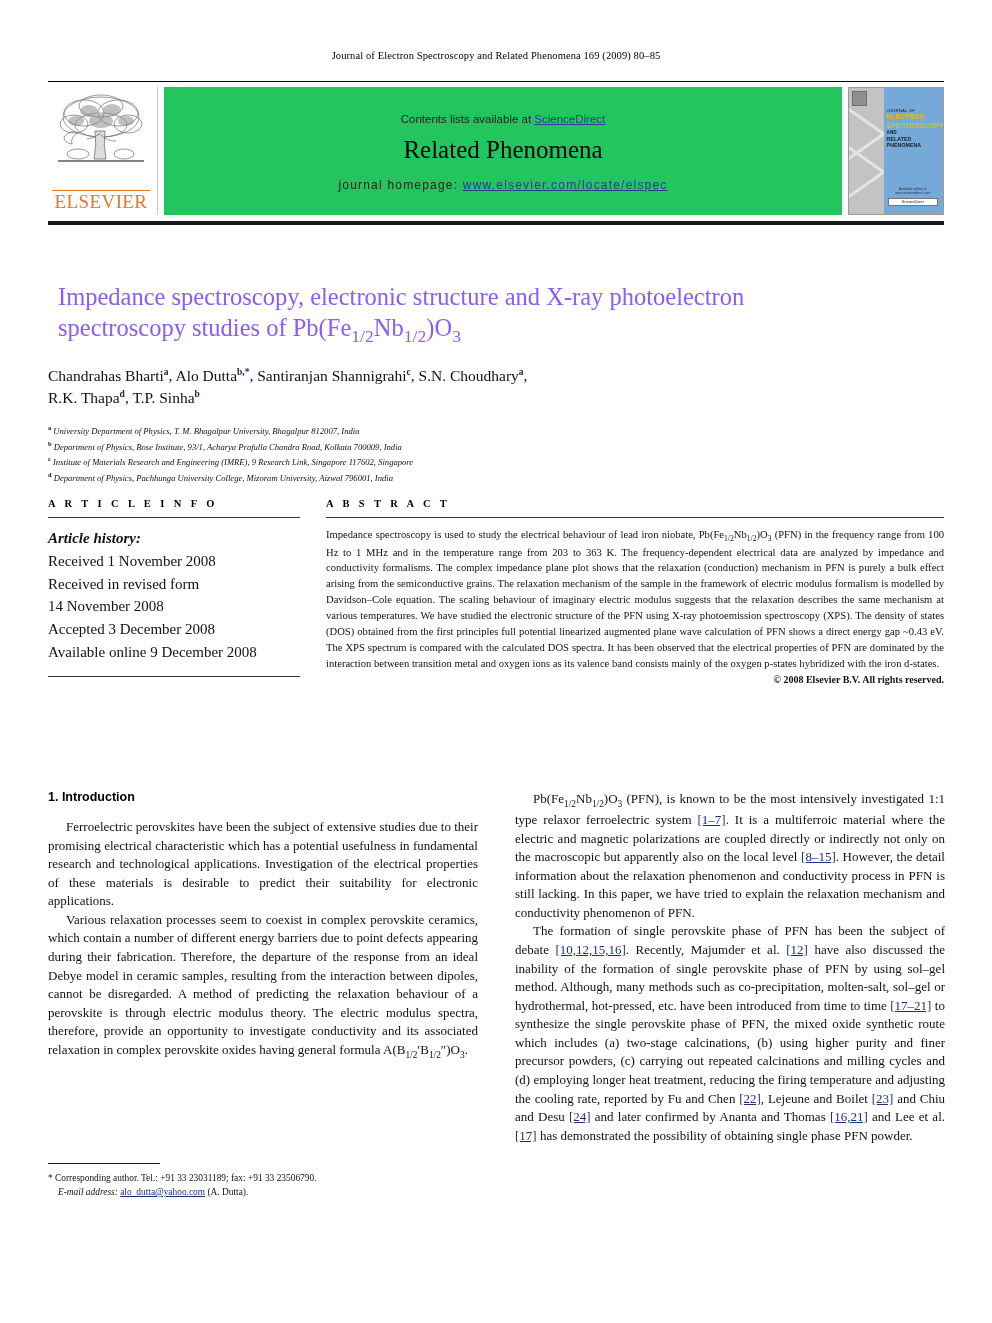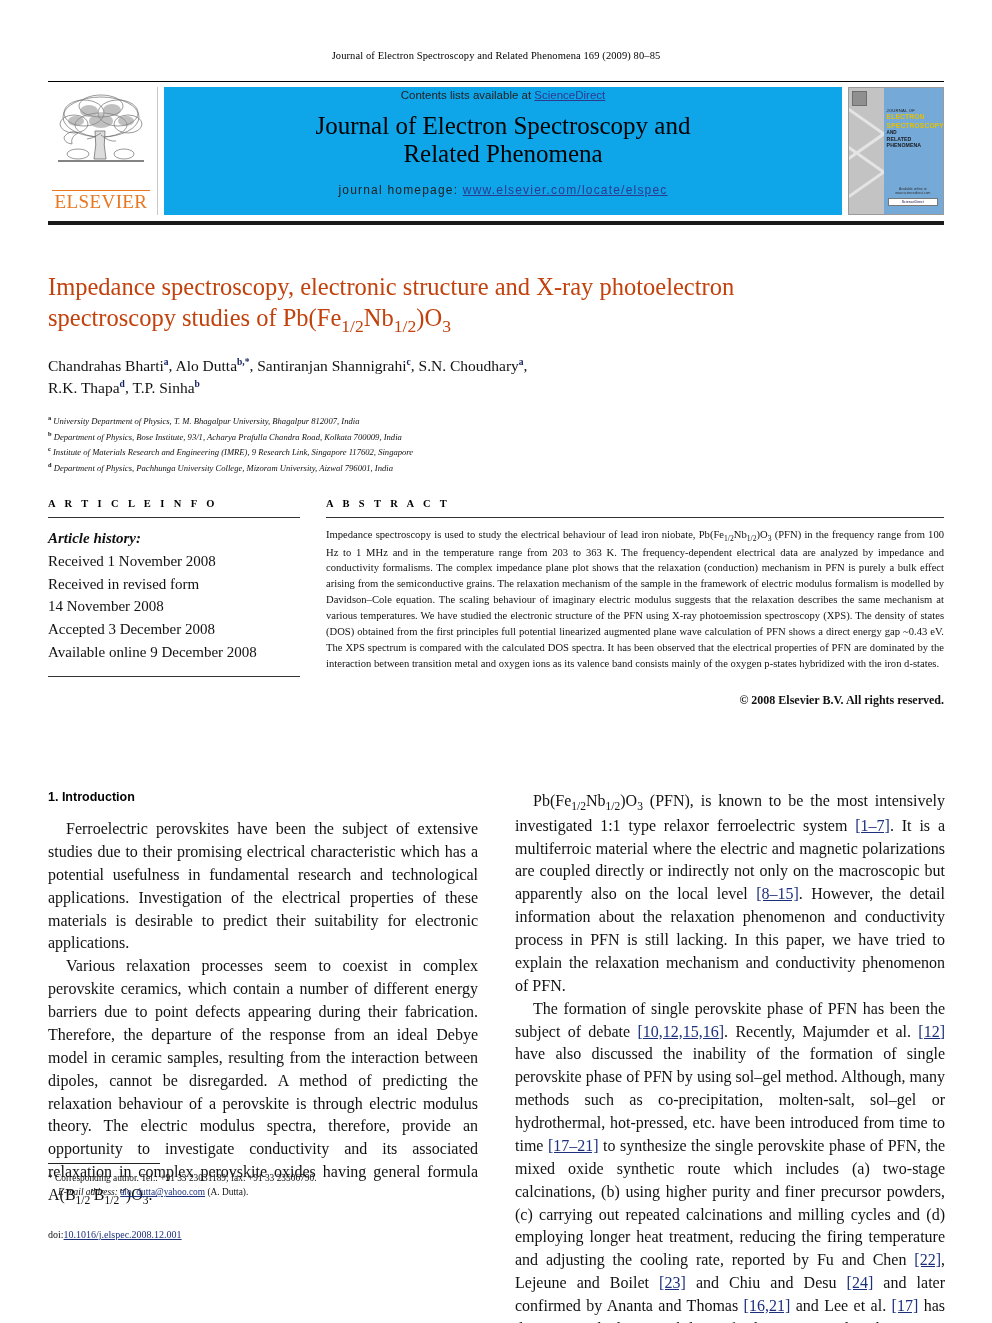--- a/index.html
+++ b/index.html
@@ -81,25 +81,25 @@
   }
   .elsevier-rule {
     position: absolute;
     left: 4px;
     bottom: 24px;
     width: 98px;
     border-top: 1.6px solid #e87722;
   }
   .journal-band {
     flex: 1 1 auto;
-    background: #0ea5e9;
+    background: #22c55e;
     margin-left: 6px;
     margin-right: 6px;
     text-align: center;
-    padding-top: 2px;
+    padding-top: 26px;
     box-sizing: border-box;
   }
   .contents-line {
     font-family: "Liberation Sans", sans-serif;
     font-size: 11.5px;
     color: #222;
   }
   .contents-line .sd {
     color: #2b3a8f;
   }
@@ -193,23 +193,23 @@
   .title-block {
     position: absolute;
     top: 272px;
     left: 48px;
     width: 800px;
   }
   .paper-title {
     font-size: 24.5px;
     line-height: 1.26;
     font-family: "Liberation Serif", serif;
-    color: #c2410c;
+    color: #8b5cf6;
     font-weight: normal;
-    margin: 0;
+    margin: 10px;
   }
   .authors {
     margin-top: 18px;
     font-size: 15.5px;
     line-height: 1.45;
     color: #111;
   }
   .authors sup {
     font-size: 9.5px;
     color: #12205c;
@@ -272,23 +272,23 @@
     margin-top: 12px;
     margin-bottom: 9px;
   }
   .abstract-text {
     font-size: 10.6px;
     line-height: 1.5;
     text-align: justify;
     color: #111;
   }
   .copyright {
-    margin-top: 21px;
+    margin-top: 2px;
     text-align: right;
-    font-size: 12px;
+    font-size: 10px;
     font-weight: bold;
     color: #111;
   }
 
   
   .body-cols {
     position: absolute;
     top: 790px;
     left: 48px;
     width: 896px;
@@ -300,21 +300,21 @@
     flex: 0 0 430px;
   }
   .sec-title {
     font-family: "Liberation Sans", sans-serif;
     font-size: 12.5px;
     font-weight: bold;
     margin: 0 0 14px 0;
     color: #000;
   }
   .para {
-    font-size: 16px;
+    font-size: 13px;
     line-height: 1.43;
     text-align: justify;
     text-indent: 18px;
     margin: 0;
     color: #111;
     hyphens: manual;
   }
   .para + .para { margin-top: 0; }
   .ref { color: #1c2f7c; }
 
@@ -390,21 +390,20 @@
         </svg>
         <div class="elsevier-rule"></div>
         <div class="elsevier-word">ELSEVIER</div>
       </div>
 
       <div class="journal-band">
         <div class="contents-line">
           <span>Contents lists available at </span><a class="sd" href="#">ScienceDirect</a>
         </div>
         <div class="journal-title">
-          <div>Journal of Electron Spectroscopy and</div>
           <div>Related Phenomena</div>
         </div>
         <div class="homepage-line">
           <span>journal homepage:</span>
           <a class="url" href="#">www.elsevier.com/locate/elspec</a>
         </div>
       </div>
 
       <div class="cover-thumb">
         <div class="cover-left"></div>
@@ -497,16 +496,15 @@
     <div class="fn-text">
       <span>*</span>
       <span>Corresponding author. Tel.: +91 33 23031189; fax: +91 33 23506790.</span><br>
       <span class="em">E-mail address:</span>
       <a class="fn-link" href="#">alo_dutta@yahoo.com</a>
       <span>(A. Dutta).</span>
     </div>
   </div>
 
   <div class="imprint">
-    <div><span>doi:</span><a class="doi-link" href="#">10.1016/j.elspec.2008.12.001</a></div>
   </div>
 
 </div>
 
 </body></html>

